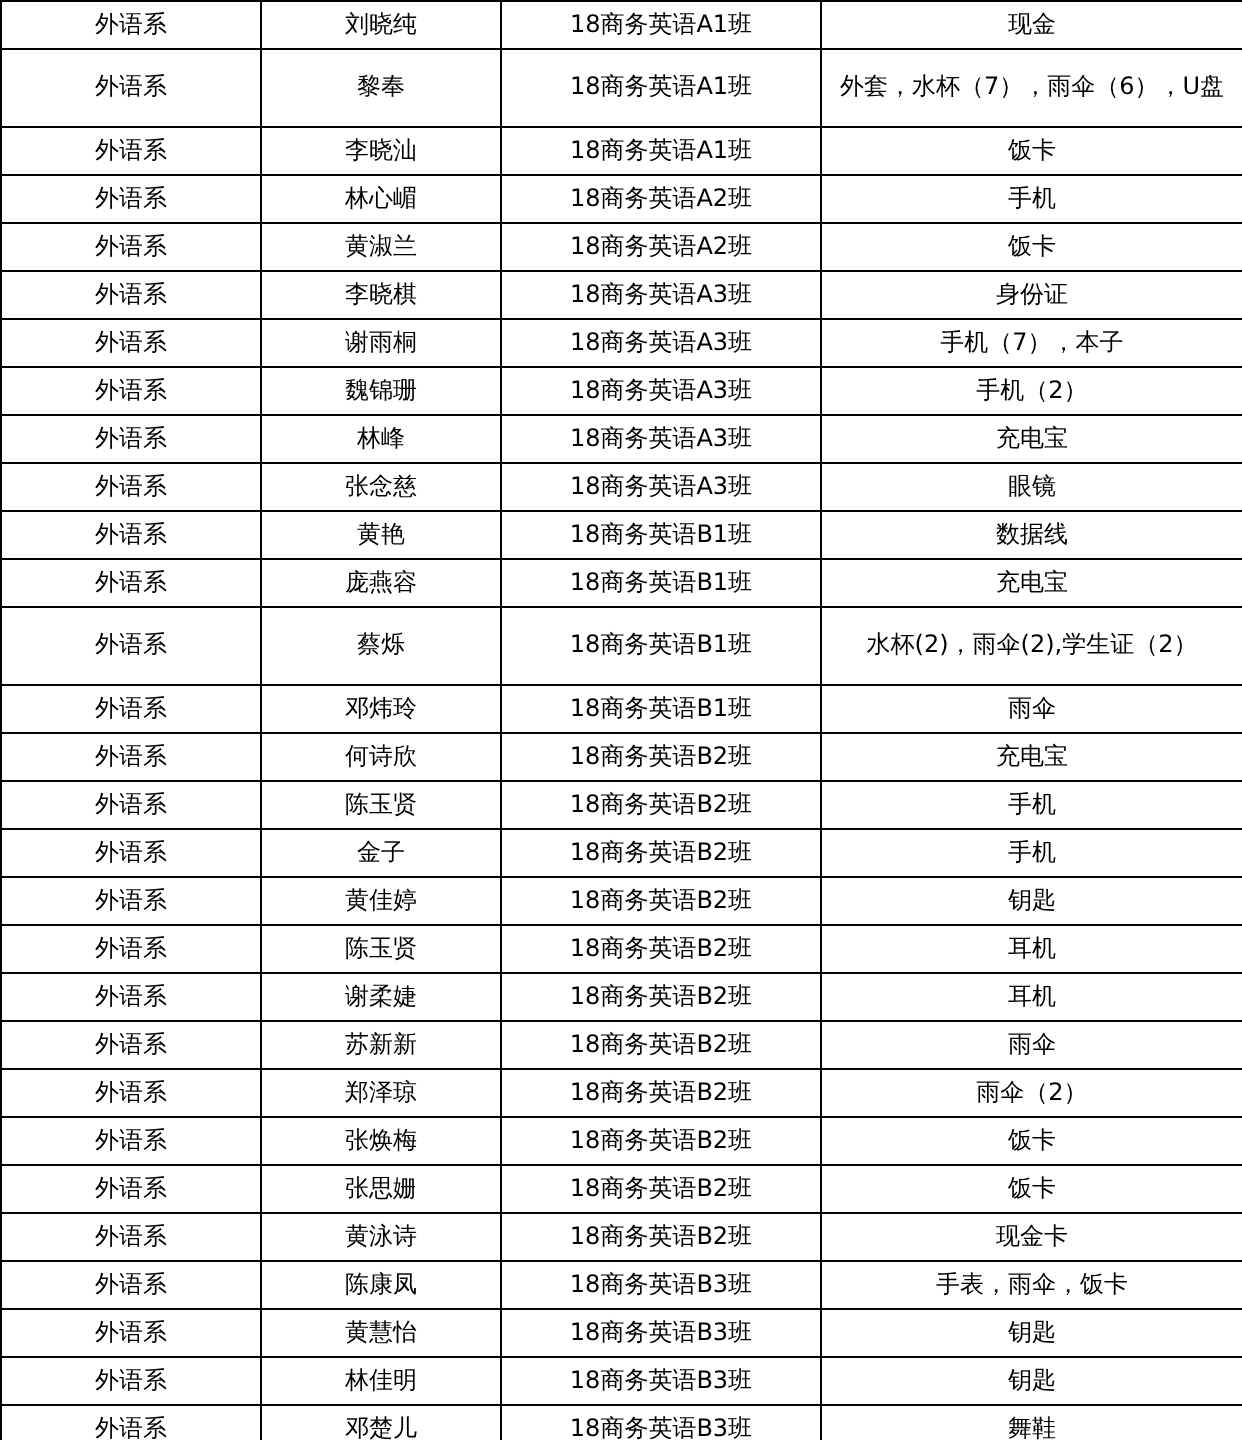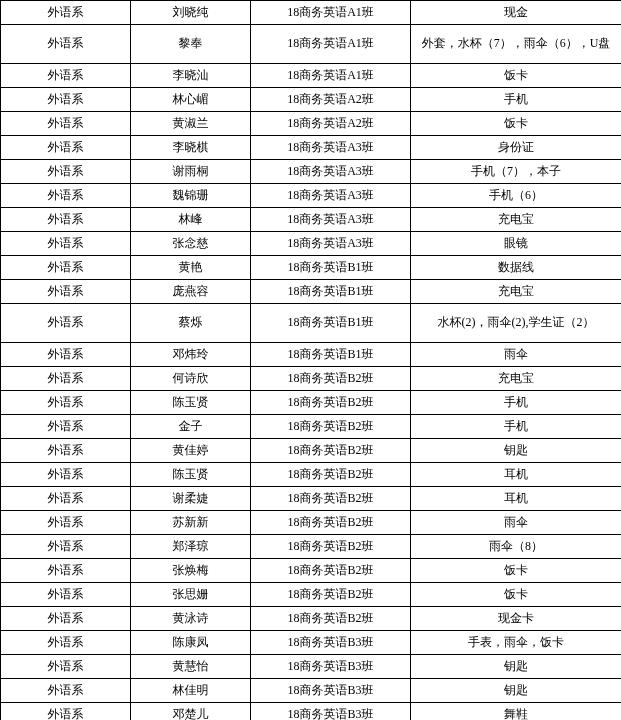--- a/index.html
+++ b/index.html
@@ -12,21 +12,20 @@
     height: 720px;
     font-family: "DejaVu Sans", "Liberation Sans", sans-serif;
     color: #000000;
     overflow: hidden;
   }
   #sheet {
     width: 621px;
     height: 577px;
     position: relative;
     box-sizing: border-box;
-    font-family: Liberation Serif, serif;
   }
   table.grid {
     border-collapse: collapse;
     width: 621px;
     table-layout: fixed;
   }
   table.grid td {
     border: 1px solid #000000;
     text-align: center;
     vertical-align: middle;
@@ -96,21 +95,21 @@
         <tr>
           <td class="dept">外语系</td>
           <td class="name">谢雨桐</td>
           <td class="cls">18商务英语A3班</td>
           <td class="items">手机（7），本子</td>
         </tr>
         <tr>
           <td class="dept">外语系</td>
           <td class="name">魏锦珊</td>
           <td class="cls">18商务英语A3班</td>
-          <td class="items">手机（6）</td>
+          <td class="items">手机（2）</td>
         </tr>
         <tr>
           <td class="dept">外语系</td>
           <td class="name">林峰</td>
           <td class="cls">18商务英语A3班</td>
           <td class="items">充电宝</td>
         </tr>
         <tr>
           <td class="dept">外语系</td>
           <td class="name">张念慈</td>
@@ -180,21 +179,21 @@
         <tr>
           <td class="dept">外语系</td>
           <td class="name">苏新新</td>
           <td class="cls">18商务英语B2班</td>
           <td class="items">雨伞</td>
         </tr>
         <tr>
           <td class="dept">外语系</td>
           <td class="name">郑泽琼</td>
           <td class="cls">18商务英语B2班</td>
-          <td class="items">雨伞（8）</td>
+          <td class="items">雨伞（2）</td>
         </tr>
         <tr>
           <td class="dept">外语系</td>
           <td class="name">张焕梅</td>
           <td class="cls">18商务英语B2班</td>
           <td class="items">饭卡</td>
         </tr>
         <tr>
           <td class="dept">外语系</td>
           <td class="name">张思姗</td>

